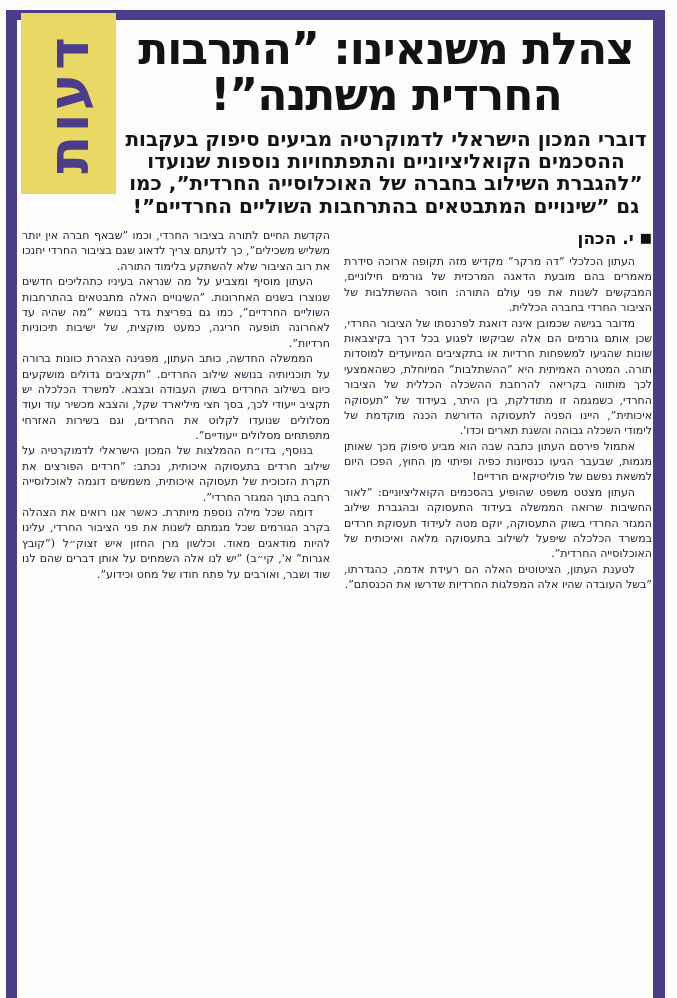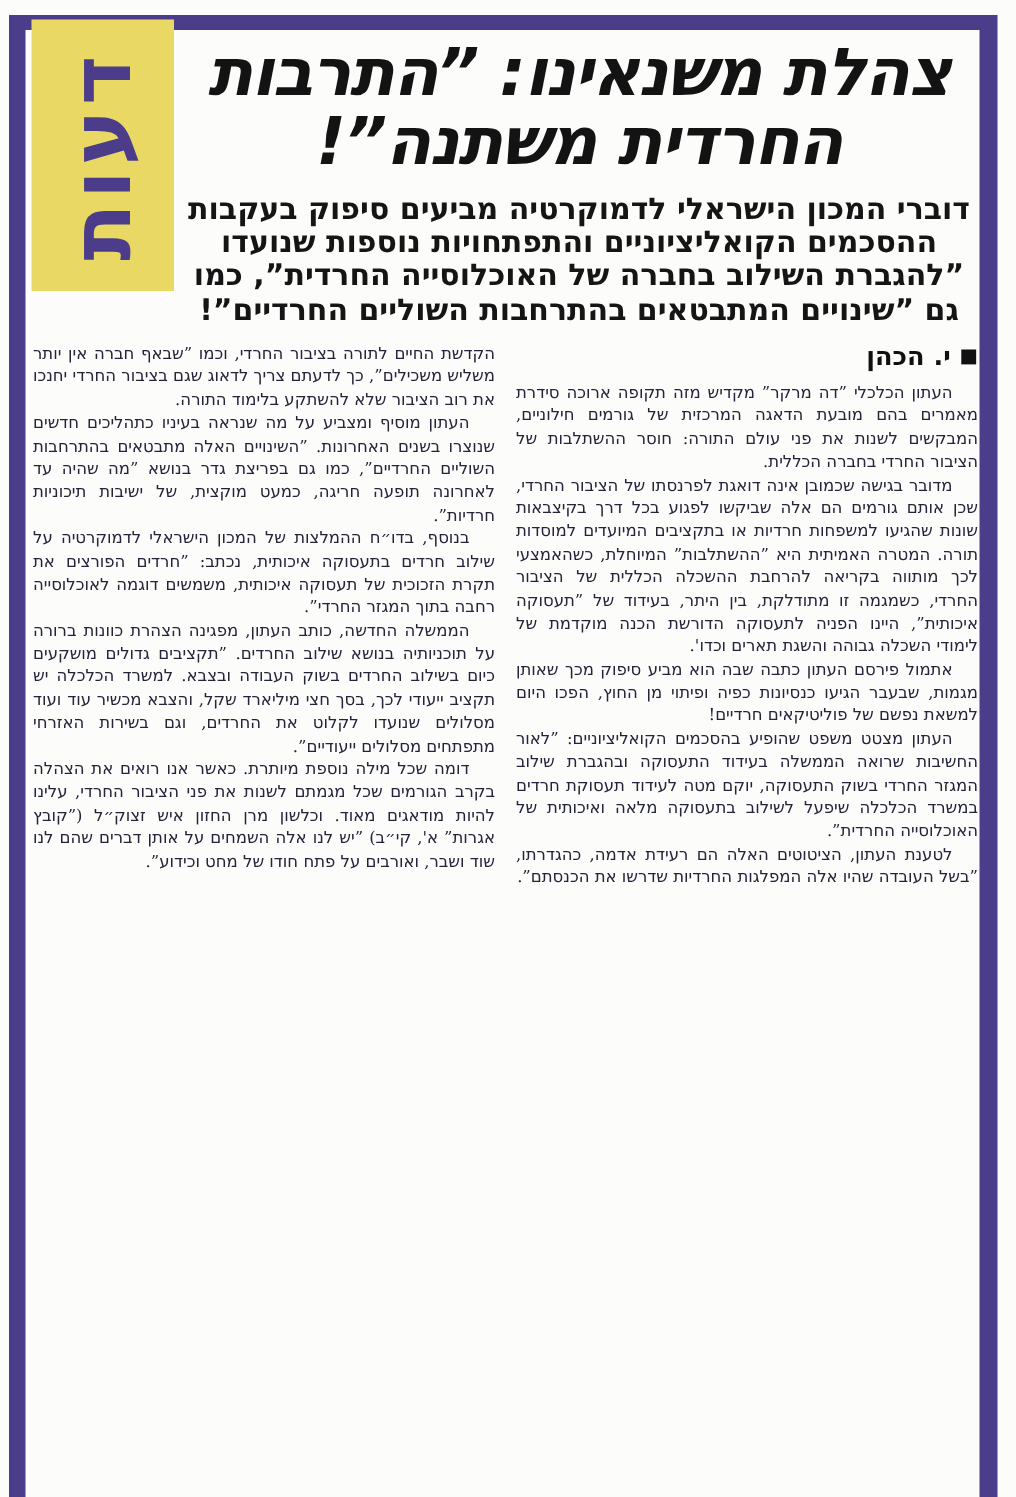--- a/index.html
+++ b/index.html
@@ -26,21 +26,21 @@
     letter-spacing:3px;white-space:nowrap;line-height:1;
   }
 
   
   .header-block{
     position:absolute;top:26px;left:118px;width:536px;
     text-align:center;z-index:1;
   }
   .headline{
     font-size:44px;font-weight:900;line-height:1.04;color:#131313;
-    margin:0;letter-spacing:-1px;font-style:italic;
+    margin:0;letter-spacing:-1px;
   }
   .subheadline{
     margin:10px 4px 0 4px;
     font-size:20px;font-weight:700;line-height:1.12;color:#151515;
   }
 
   
   .columns{
     position:absolute;top:228px;left:22px;width:630px;height:770px;
     display:flex;gap:14px;overflow:hidden;
@@ -83,17 +83,17 @@
     </div>
     <p>העתון הכלכלי ”דה מרקר” מקדיש מזה תקופה ארוכה סידרת מאמרים בהם מובעת הדאגה המרכזית של גורמים חילוניים, המבקשים לשנות את פני עולם התורה: חוסר ההשתלבות של הציבור החרדי בחברה הכללית.</p>
     <p>מדובר בגישה שכמובן אינה דואגת לפרנסתו של הציבור החרדי, שכן אותם גורמים הם אלה שביקשו לפגוע בכל דרך בקיצבאות שונות שהגיעו למשפחות חרדיות או בתקציבים המיועדים למוסדות תורה. המטרה האמיתית היא ”ההשתלבות” המיוחלת, כשהאמצעי לכך מותווה בקריאה להרחבת ההשכלה הכללית של הציבור החרדי, כשמגמה זו מתודלקת, בין היתר, בעידוד של ”תעסוקה איכותית”, היינו הפניה לתעסוקה הדורשת הכנה מוקדמת של לימודי השכלה גבוהה והשגת תארים וכדו'.</p>
     <p>אתמול פירסם העתון כתבה שבה הוא מביע סיפוק מכך שאותן מגמות, שבעבר הגיעו כנסיונות כפיה ופיתוי מן החוץ, הפכו היום למשאת נפשם של פוליטיקאים חרדיים!</p>
     <p>העתון מצטט משפט שהופיע בהסכמים הקואליציוניים: ”לאור החשיבות שרואה הממשלה בעידוד התעסוקה ובהגברת שילוב המגזר החרדי בשוק התעסוקה, יוקם מטה לעידוד תעסוקת חרדים במשרד הכלכלה שיפעל לשילוב בתעסוקה מלאה ואיכותית של האוכלוסייה החרדית”.</p>
     <p>לטענת העתון, הציטוטים האלה הם רעידת אדמה, כהגדרתו, ”בשל העובדה שהיו אלה המפלגות החרדיות שדרשו את הכנסתם”.</p>
   </div>
   <div class="col">
     <p class="cont">הקדשת החיים לתורה בציבור החרדי, וכמו ”שבאף חברה אין יותר משליש משכילים”, כך לדעתם צריך לדאוג שגם בציבור החרדי יחנכו את רוב הציבור שלא להשתקע בלימוד התורה.</p>
     <p>העתון מוסיף ומצביע על מה שנראה בעיניו כתהליכים חדשים שנוצרו בשנים האחרונות. ”השינויים האלה מתבטאים בהתרחבות השוליים החרדיים”, כמו גם בפריצת גדר בנושא ”מה שהיה עד לאחרונה תופעה חריגה, כמעט מוקצית, של ישיבות תיכוניות חרדיות”.</p>
+    <p>הממשלה החדשה, כותב העתון, מפגינה הצהרת כוונות ברורה על תוכניותיה בנושא שילוב החרדים. ”תקציבים גדולים מושקעים כיום בשילוב החרדים בשוק העבודה ובצבא. למשרד הכלכלה יש תקציב ייעודי לכך, בסך חצי מיליארד שקל, והצבא מכשיר עוד ועוד מסלולים שנועדו לקלוט את החרדים, וגם בשירות האזרחי מתפתחים מסלולים ייעודיים”.</p>
     <p>בנוסף, בדו״ח ההמלצות של המכון הישראלי לדמוקרטיה על שילוב חרדים בתעסוקה איכותית, נכתב: ”חרדים הפורצים את תקרת הזכוכית של תעסוקה איכותית, משמשים דוגמה לאוכלוסייה רחבה בתוך המגזר החרדי”.</p>
-    <p>הממשלה החדשה, כותב העתון, מפגינה הצהרת כוונות ברורה על תוכניותיה בנושא שילוב החרדים. ”תקציבים גדולים מושקעים כיום בשילוב החרדים בשוק העבודה ובצבא. למשרד הכלכלה יש תקציב ייעודי לכך, בסך חצי מיליארד שקל, והצבא מכשיר עוד ועוד מסלולים שנועדו לקלוט את החרדים, וגם בשירות האזרחי מתפתחים מסלולים ייעודיים”.</p>
     <p>דומה שכל מילה נוספת מיותרת. כאשר אנו רואים את הצהלה בקרב הגורמים שכל מגמתם לשנות את פני הציבור החרדי, עלינו להיות מודאגים מאוד. וכלשון מרן החזון איש זצוק״ל (”קובץ אגרות” א', קי״ב) ”יש לנו אלה השמחים על אותן דברים שהם לנו שוד ושבר, ואורבים על פתח חודו של מחט וכידוע”.</p>
   </div>
 </div>
 
 </body></html>

